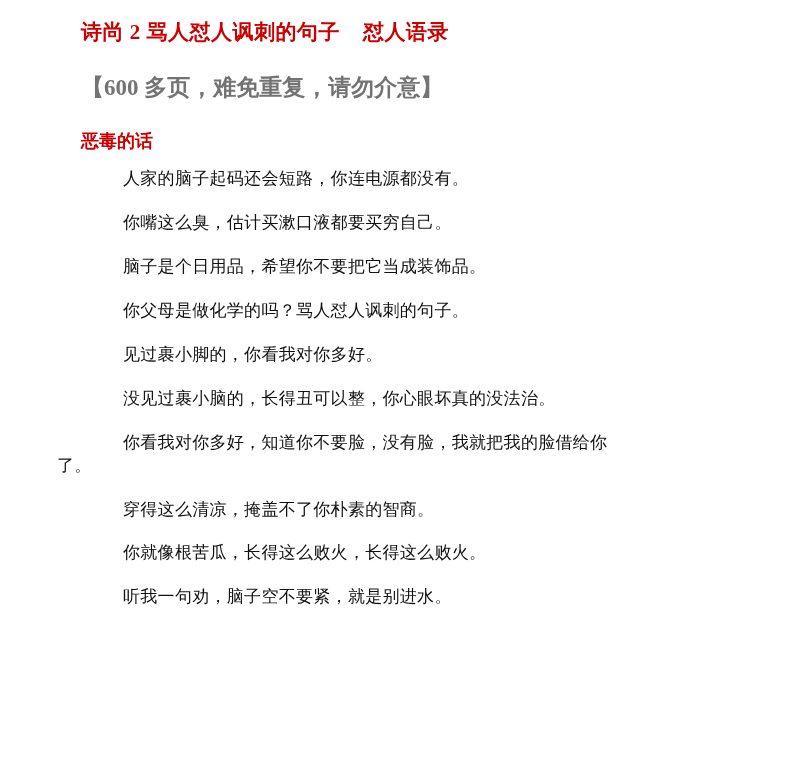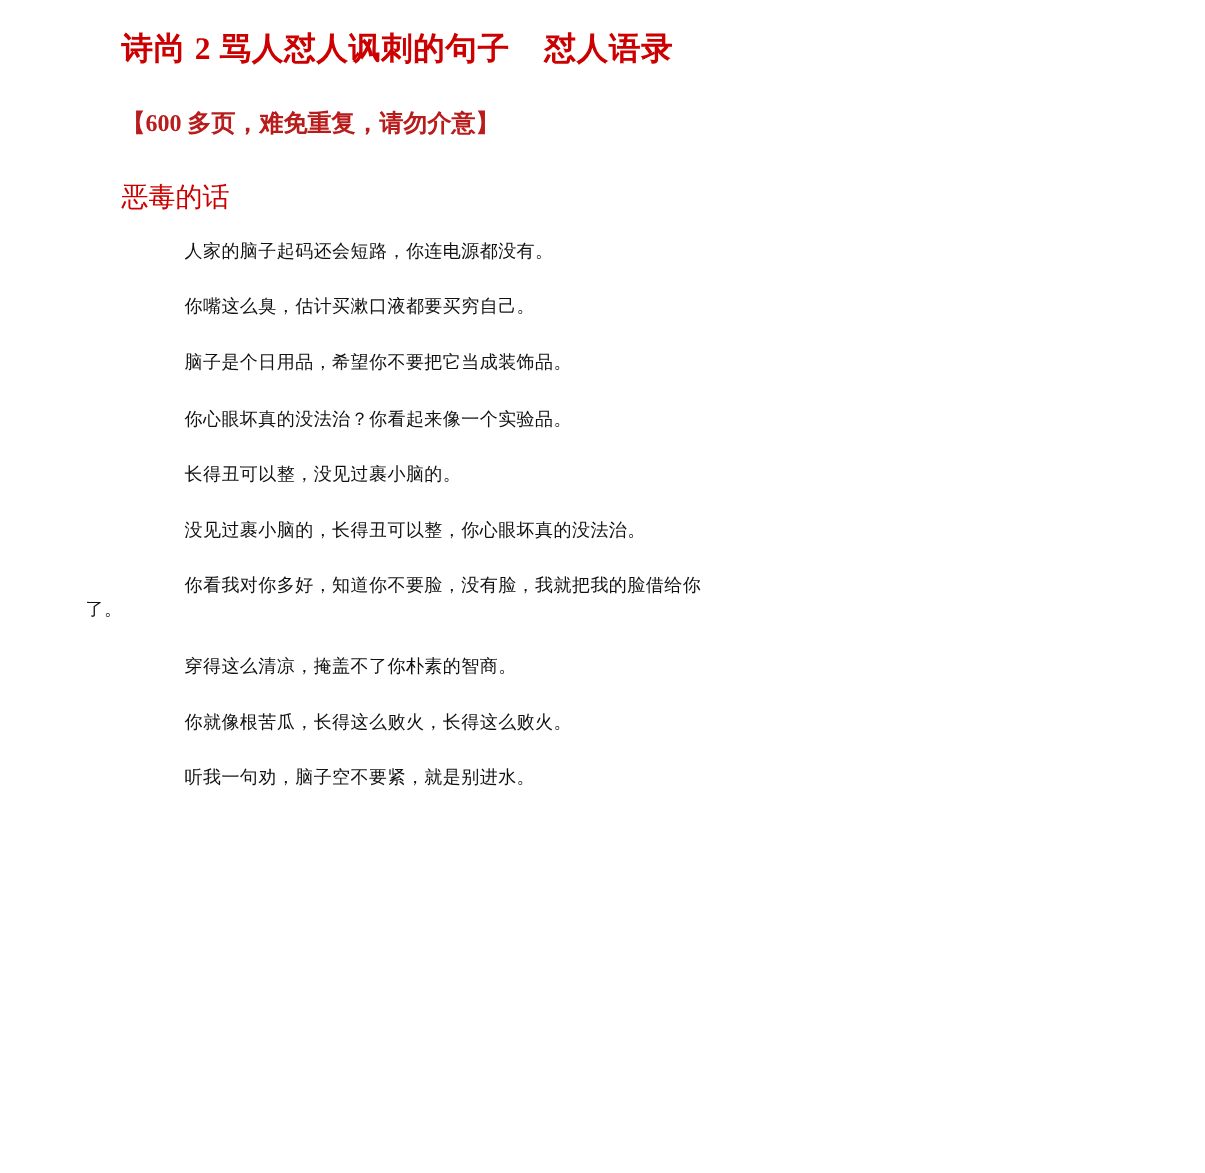--- a/index.html
+++ b/index.html
@@ -24,46 +24,47 @@
   }
   .title {
     color: #cc0000;
     font-weight: bold;
     font-size: 21px;
     letter-spacing: 0.5px;
     margin: 4px 0 0 24px;
     white-space: pre;
   }
   .subtitle {
-    color: #b91c1c;
+    color: #737373;
     font-weight: bold;
-    font-size: 16px;
+    font-size: 23px;
     margin: 26px 0 0 24px;
     white-space: pre;
   }
   .section-heading {
     color: #cc0000;
-    font-weight: normal;
+    font-weight: bold;
     font-size: 18px;
     margin: 26px 0 0 24px;
     white-space: pre;
   }
   .body-list {
     margin: 16px 0 0 0;
     padding: 0;
     list-style: none;
   }
   .body-line {
-    font-size: 12px;
+    font-size: 17px;
     line-height: 1.35;
     color: #111111;
     margin: 0 0 21px 0;
     padding: 0 8px 0 66px;
     text-indent: 0;
     letter-spacing: 0.3px;
+    font-family: Liberation Mono, monospace;
   }
   .body-line .cont {
     display: block;
     margin-left: -66px;
     padding-left: 0;
   }
 </style>
 </head>
 <body>
 
@@ -72,22 +73,22 @@
   <div class="title">诗尚 2 骂人怼人讽刺的句子    怼人语录</div>
 
   <div class="subtitle">【600 多页，难免重复，请勿介意】</div>
 
   <div class="section-heading">恶毒的话</div>
 
   <div class="body-list" id="quote-list">
       <p class="body-line"><span>人家的脑子起码还会短路，你连电源都没有。</span></p>
       <p class="body-line"><span>你嘴这么臭，估计买漱口液都要买穷自己。</span></p>
       <p class="body-line"><span>脑子是个日用品，希望你不要把它当成装饰品。</span></p>
-      <p class="body-line"><span>你心眼坏真的没法治？你看起来像一个实验品。</span></p>
-      <p class="body-line"><span>长得丑可以整，没见过裹小脑的。</span></p>
+      <p class="body-line"><span>你父母是做化学的吗？骂人怼人讽刺的句子。</span></p>
+      <p class="body-line"><span>见过裹小脚的，你看我对你多好。</span></p>
       <p class="body-line"><span>没见过裹小脑的，长得丑可以整，你心眼坏真的没法治。</span></p>
       <p class="body-line"><span>你看我对你多好，知道你不要脸，没有脸，我就把我的脸借给你</span><span class="cont">了。</span></p>
       <p class="body-line"><span>穿得这么清凉，掩盖不了你朴素的智商。</span></p>
       <p class="body-line"><span>你就像根苦瓜，长得这么败火，长得这么败火。</span></p>
       <p class="body-line"><span>听我一句劝，脑子空不要紧，就是别进水。</span></p>
     </div>
 
 </div>
 
 </body></html>

